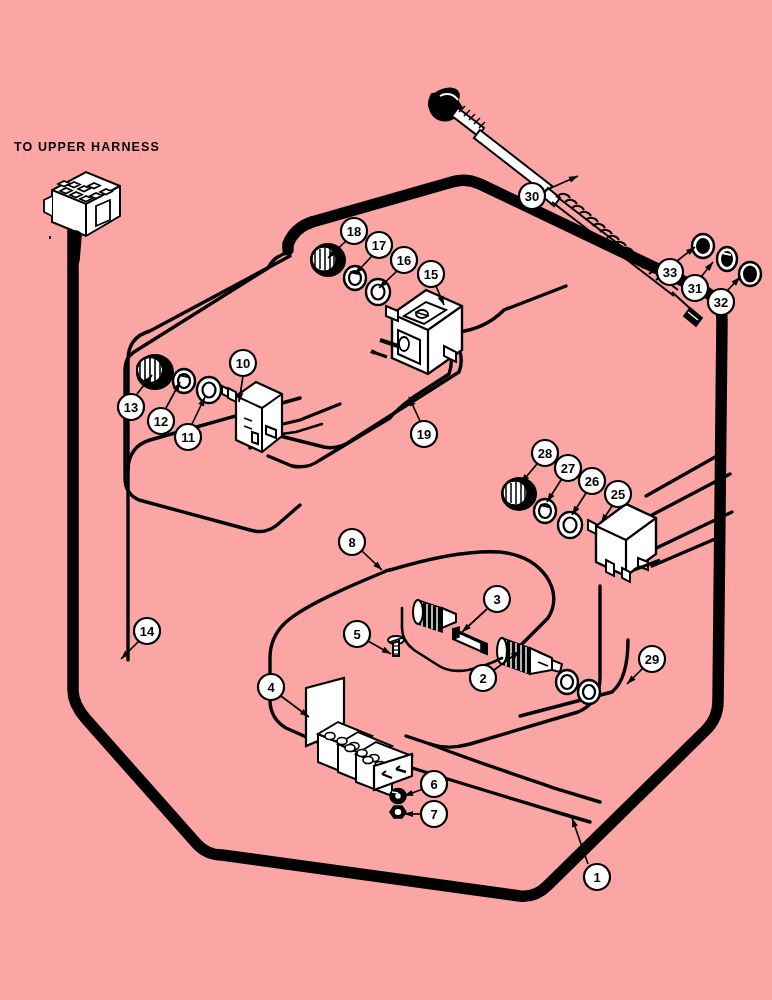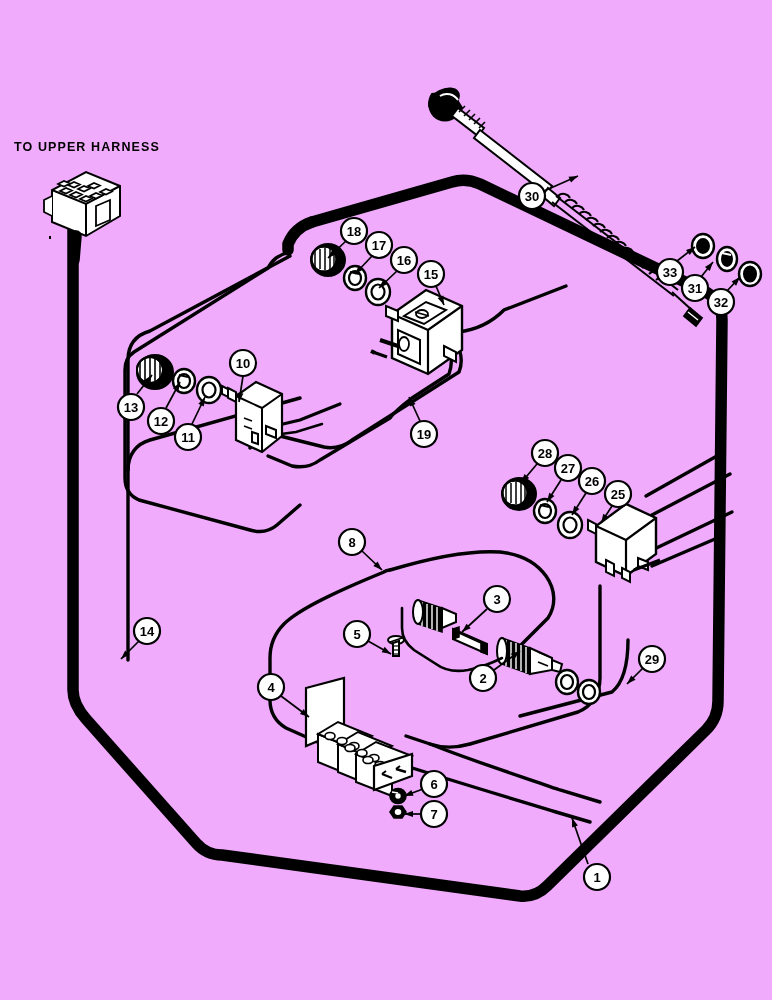--- a/index.html
+++ b/index.html
@@ -2,21 +2,21 @@
 <html><head>
 <meta charset="utf-8">
 <title>Wiring Harness Parts Diagram</title>
 <style>
   html,body{margin:0;padding:0;background:#ffffff;}
   body{
     width:772px;height:1000px;
     font-family:"Liberation Sans", sans-serif;
     overflow:hidden;position:relative;
   }
-  #stage{position:absolute;left:0;top:0;width:772px;height:1000px;background:#f0abfc;}
+  #stage{position:absolute;left:0;top:0;width:772px;height:1000px;background:#fca5a5;}
   #diagram{position:absolute;left:0;top:0;width:772px;height:1000px;}
   .hdr-label{
     position:absolute;
     font-family:"Liberation Sans", sans-serif;
     font-weight:bold;
     font-size:12.5px;
     letter-spacing:1.1px;
     color:#000;
     white-space:nowrap;
   }

